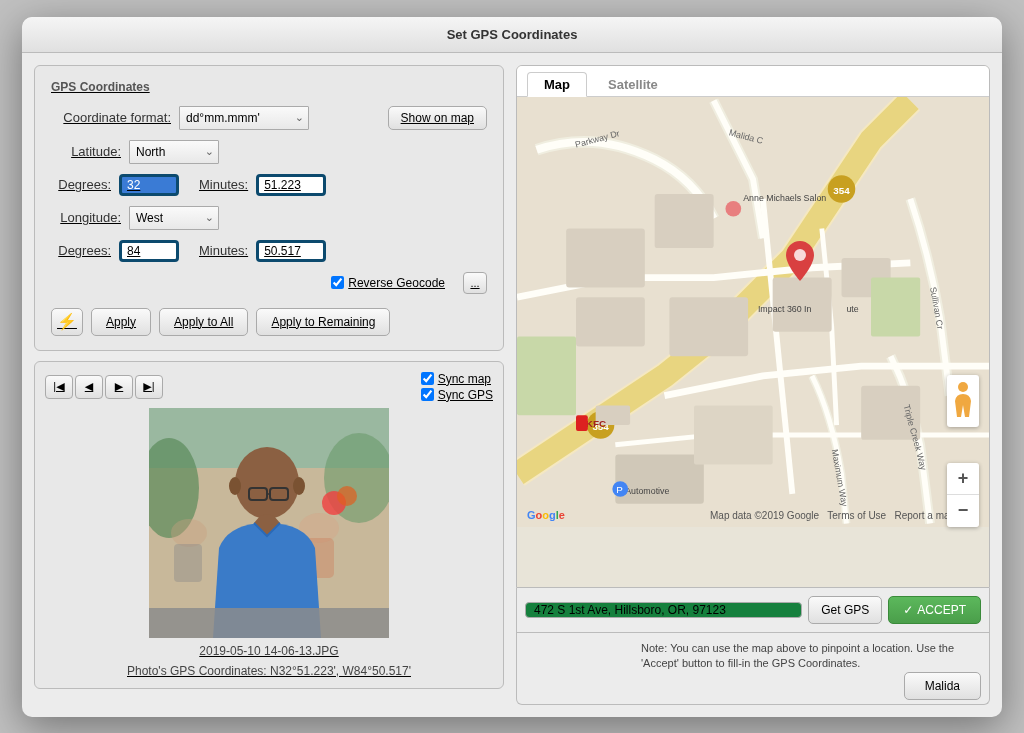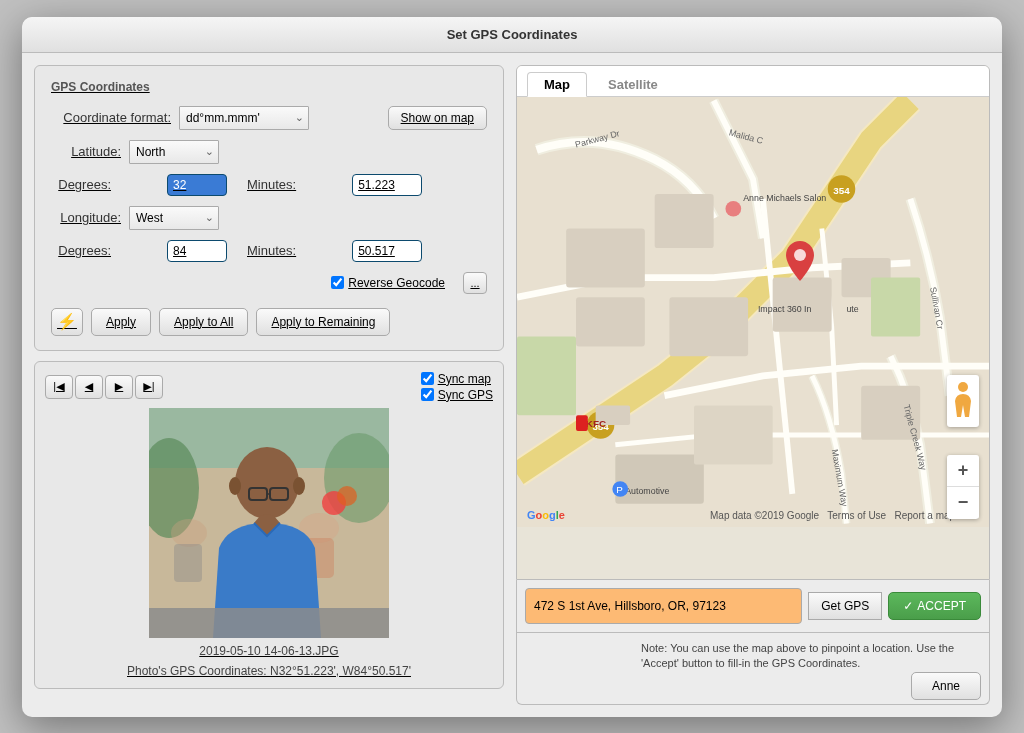--- a/index.html
+++ b/index.html
@@ -97,27 +97,26 @@
       content: "⌄";
       position: absolute;
       right: 5px;
       top: 50%;
       transform: translateY(-55%);
       pointer-events: none;
       font-size: 11px;
       color: #666;
     }
     input[type="text"].mac-input {
-      border: 1px solid #0c4a6e;
+      border: 3px solid #0c4a6e;
       border-radius: 4px;
       padding: 2px 5px;
       font-size: 12px;
       background: white;
       height: 22px;
-      margin-left: 48px;
     }
     input[type="text"].mac-input.selected {
       background: #3a7bd5;
       color: white;
     }
     .coord-format-select { width: 130px; }
     .lat-lon-select { width: 90px; }
     .degrees-input { width: 60px; }
     .minutes-input { width: 70px; }
     .show-on-map-btn {
@@ -365,27 +364,27 @@
       border: 1px solid #bbb;
       border-top: none;
       align-items: center;
     }
     .address-input {
       flex: 1;
       border: 1px solid #aaa;
       border-radius: 4px;
       padding: 4px 8px;
       font-size: 12px;
-      height: 36px;
-      background: #fdba74;
+      height: 16px;
+      background: #15803d;
     }
     .get-gps-btn {
       background: linear-gradient(to bottom, #fafafa, #e0e0e0);
       border: 1px solid #aaa;
-      border-radius: 0;
+      border-radius: 5px;
       padding: 4px 12px;
       font-size: 12px;
       cursor: pointer;
       height: 28px;
     }
     .accept-btn {
       background: linear-gradient(to bottom, #5cb85c, #4a9e4a);
       border: 1px solid #3a8a3a;
       border-radius: 5px;
       padding: 4px 14px;
@@ -720,18 +719,18 @@
         <input type="text" class="address-input" value="472 S 1st Ave, Hillsboro, OR, 97123" style="">
         <button class="get-gps-btn">Get GPS</button>
         <button class="accept-btn">
           <span>✓</span>
           <span> ACCEPT</span>
         </button>
       </div>
 
       <div class="bottom-row">
         <span class="note-text">Note: You can use the map above to pinpoint a location.  Use the 'Accept' button to fill-in the GPS Coordinates.</span>
-        <button class="close-btn">Anne</button>
+        <button class="close-btn">Malida</button>
       </div>
 
     </div>
   </div>
 </div>
 
 </body></html>

